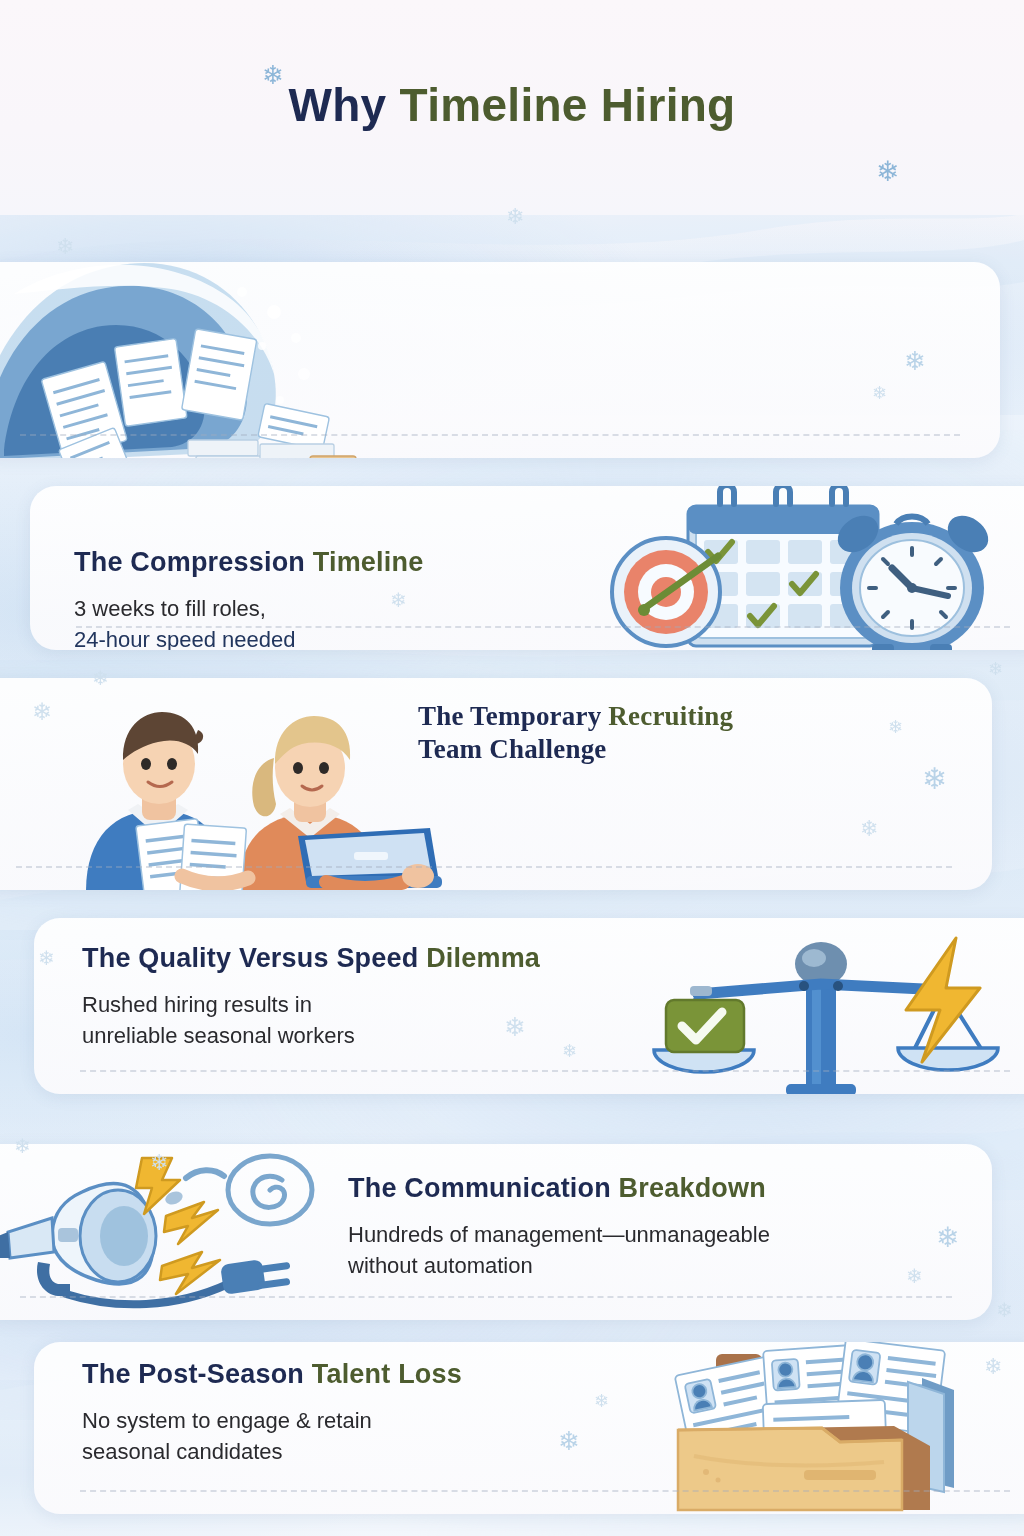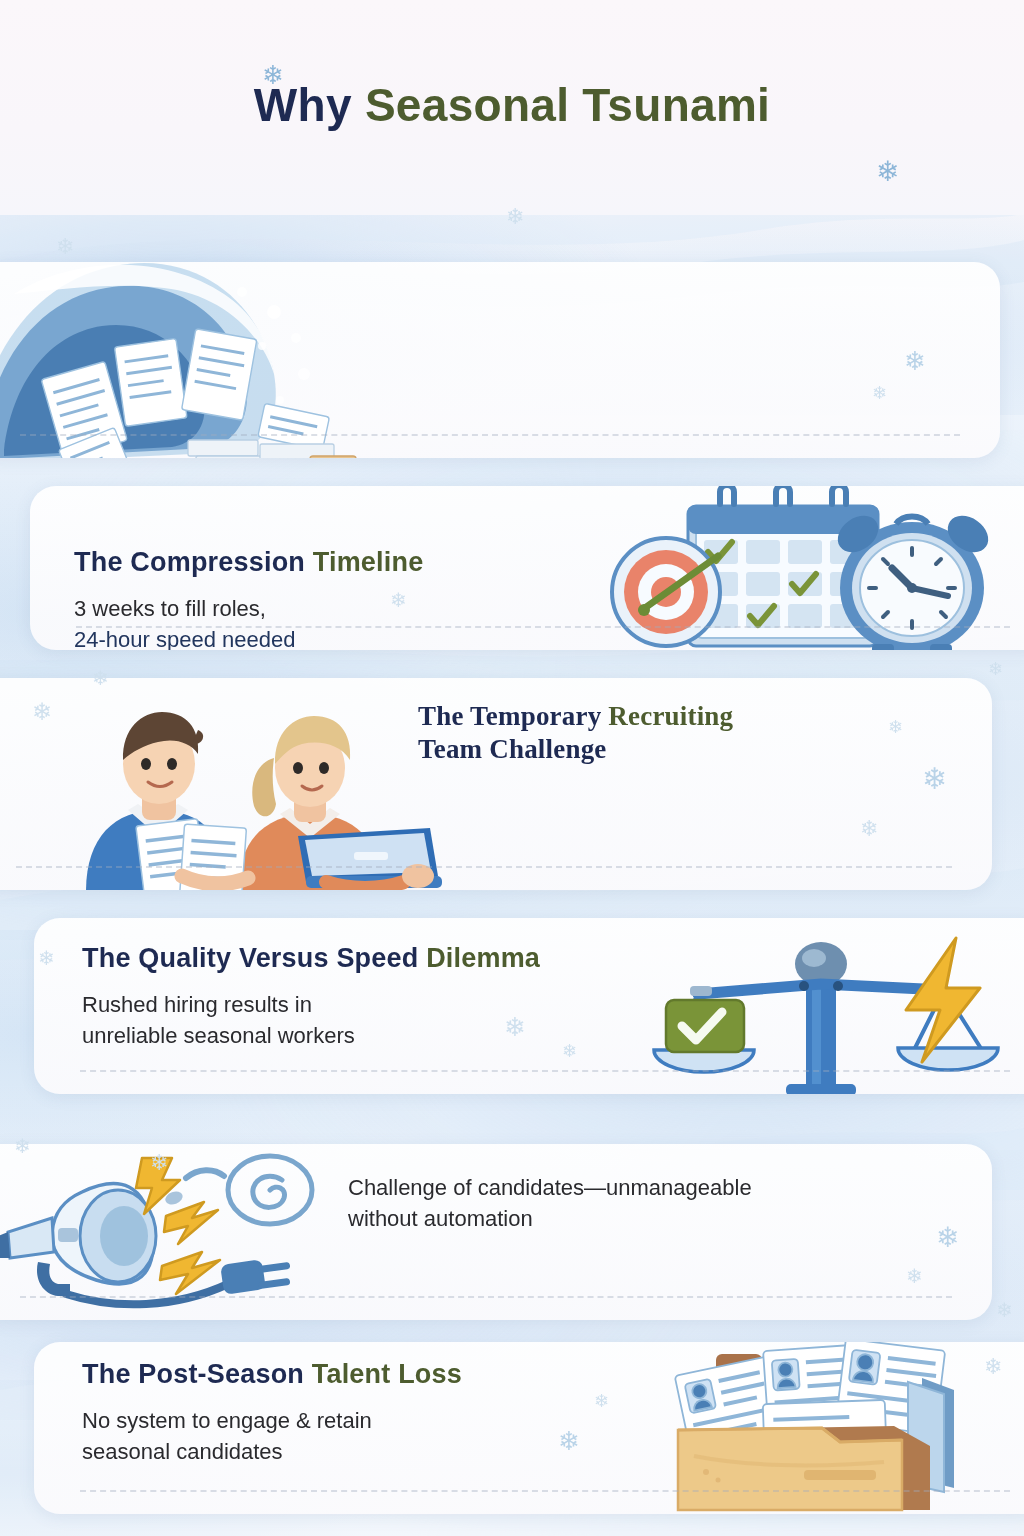--- a/index.html
+++ b/index.html
@@ -96,21 +96,21 @@
     <path d="M0,120 C200,70 430,130 700,95 C850,76 950,96 1024,82 L1024,40 C950,60 840,44 700,62 C440,96 220,44 0,88 Z" fill="#cfe2f4" opacity=".55"></path>
     <path d="M0,470 C240,420 470,480 740,445 C880,427 960,447 1024,434 L1024,500 L0,520 Z" fill="#d7e7f6" opacity=".5"></path>
     <path d="M0,700 C230,655 470,715 730,680 C870,662 960,682 1024,668 L1024,740 L0,760 Z" fill="#d4e5f6" opacity=".5"></path>
     <path d="M0,960 C240,915 470,975 740,940 C880,922 960,942 1024,928 L1024,1000 L0,1020 Z" fill="#d8e8f7" opacity=".5"></path>
     <path d="M0,1190 C240,1145 470,1205 740,1170 C880,1152 960,1172 1024,1158 L1024,1336 L0,1336 Z" fill="#e5f0fa" opacity=".7"></path>
   </svg>
 
   <div id="header">
     <div id="title">
       <div class="t-line1">
-        <span>Why </span><span class="g">Seasonal Tsunami</span>
+        <span>Why </span><span class="g">Timeline Hiring</span>
       </div>
     </div>
     <span class="sf" style="left:262px;top:62px;font-size:26px;">❄</span>
     <span class="sf" style="left:876px;top:158px;font-size:28px;">❄</span>
     <span class="sf faint" style="left:506px;top:206px;font-size:22px;">❄</span>
   </div>
 
   <div class="card" style="left:-26px;top:262px;width:1026px;height:196px;">
     <svg class="ill" style="left:0;top:-28px;width:420px;height:250px" viewBox="0 0 420 250">
       <path d="M0,210 C10,120 60,48 140,32 C226,15 288,72 300,140 C308,186 288,212 262,218 L0,230 Z" fill="#9cc4e4" opacity=".55"></path>
@@ -363,22 +363,25 @@
       <path d="M166,122 L206,108 L196,124 L224,116 L180,150 L192,130 L164,136 Z" fill="#f0b731" stroke="#cf9a20" stroke-width="2.5" stroke-linejoin="round"></path>
       <path d="M190,34 C202,24 218,24 228,32" stroke="#7aa6cd" stroke-width="6" fill="none" stroke-linecap="round"></path>
       <g fill="none" stroke="#7aa6cd" stroke-width="5" stroke-linecap="round">
         <ellipse cx="274" cy="46" rx="42" ry="34"></ellipse>
         <path d="M286,36 C270,26 252,38 258,54 C263,67 284,66 288,54 C291,44 280,40 274,46"></path>
       </g>
       <ellipse cx="178" cy="54" rx="9" ry="6" fill="#a9c4dc" transform="rotate(-20 178 54)"></ellipse>
       </svg><span></span>
     
     <div class="card-text" style="left:374px;top:28px;width:600px;">
+      <h2 class="card-title">
+        <span>The Communication </span><span class="g">Breakdown</span>
+      </h2>
       <p class="card-body">
-        <span>Challenge of candidates—unmanageable</span><br>
+        <span>Hundreds of management—unmanageable</span><br>
         <span>without automation</span>
       </p>
     </div>
     <span class="sf pale" style="left:962px;top:80px;font-size:28px;">❄</span>
     <span class="sf faint" style="left:932px;top:122px;font-size:20px;">❄</span>
     <span class="sf faint" style="left:176px;top:8px;font-size:22px;">❄</span>
     <div class="dash"></div>
   </div>
 
   <div class="card" style="left:34px;top:1342px;width:1016px;height:172px;">

